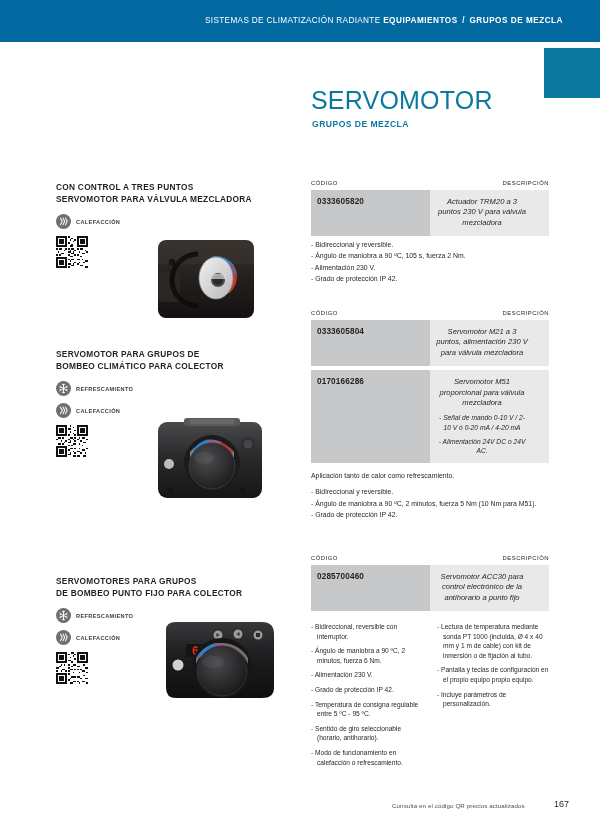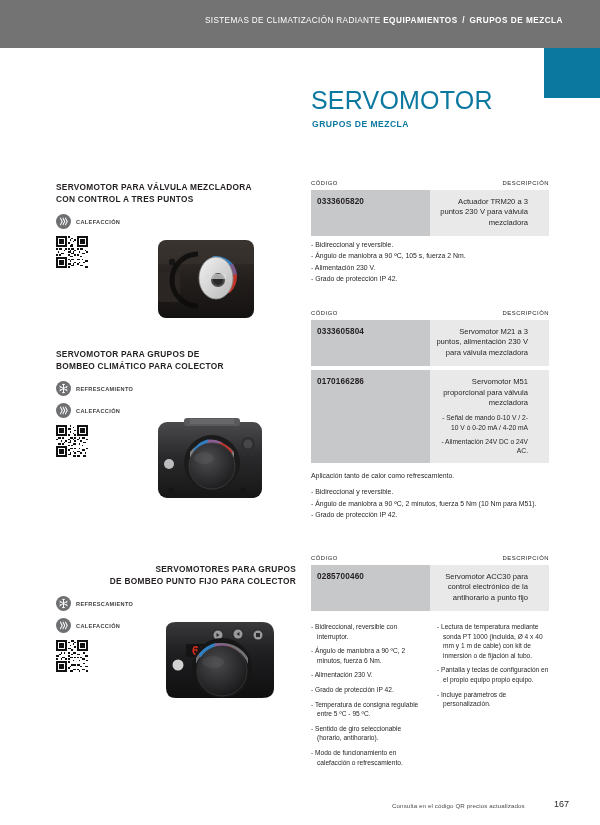--- a/index.html
+++ b/index.html
@@ -11,22 +11,22 @@
     font-family: "Liberation Sans", sans-serif;
     color: #231f20;
     position: relative;
     overflow: hidden;
   }
 
   
   .topbar {
     position: absolute;
     left: 0; top: 0;
-    width: 600px; height: 48px;
-    background: #737373;
+    width: 600px; height: 42px;
+    background: #0369a1;
   }
   .topbar-text {
     position: absolute;
     right: 37px; top: 16px;
     font-size: 8.2px;
     letter-spacing: .35px;
     color: #ffffff;
     white-space: nowrap;
   }
   .topbar-text .bold { font-weight: bold; letter-spacing: .5px; }
@@ -130,23 +130,24 @@
     font-size: 8.2px;
     font-weight: bold;
     letter-spacing: .15px;
     color: #231f20;
     padding-left: 6px;
   }
   td.desc {
     background: #e9e9ea;
     font-size: 7.6px;
     line-height: 10.4px;
-    text-align: right;
+    text-align: center;
     color: #231f20;
     padding-right: 8px;
+    font-style: italic;
   }
   td.desc .sub {
     font-size: 6.7px;
     line-height: 9.2px;
     display: block;
     margin-top: 5px;
   }
   tr.gap td { padding: 0; height: 2px; background: #ffffff; }
 
   .notes {
@@ -197,22 +198,22 @@
     <span class="bold">GRUPOS DE MEZCLA</span>
   </div>
 </div>
 <div class="accent-block"></div>
 
 <div class="title">SERVOMOTOR</div>
 <div class="subtitle">GRUPOS DE MEZCLA</div>
 
 <div class="left-col" style="top:182px;">
   <div class="prod-heading">
+    <div>CON CONTROL A TRES PUNTOS</div>
     <div>SERVOMOTOR PARA VÁLVULA MEZCLADORA</div>
-    <div>CON CONTROL A TRES PUNTOS</div>
   </div>
   <div class="badges">
     <div class="badge">
       <div class="badge-icon">
         <svg width="15" height="15" viewBox="0 0 15 15">
           <path d="M4.6 10.7c0-1.6 1.5-1.8 1.5-3.3S4.6 5.7 4.6 4.1" fill="none" stroke="#fff" stroke-width="1.05" stroke-linecap="round"></path>
           <path d="M7.1 10.7c0-1.6 1.5-1.8 1.5-3.3S7.1 5.7 7.1 4.1" fill="none" stroke="#fff" stroke-width="1.05" stroke-linecap="round"></path>
           <path d="M9.6 10.7c0-1.6 1.5-1.8 1.5-3.3S9.6 5.7 9.6 4.1" fill="none" stroke="#fff" stroke-width="1.05" stroke-linecap="round"></path>
         </svg>
       </div>
@@ -524,21 +525,21 @@
   </table>
 </div>
 
 <div class="right-col notes" style="top:471px;">
   <div class="lead">Aplicación tanto de calor como refrescamiento.</div>
   <div class="item">- Bidireccional y reversible.</div>
   <div class="item">- Ángulo de maniobra a 90 ºC, 2 minutos, fuerza 5 Nm (10 Nm para M51).</div>
   <div class="item">- Grado de protección IP 42.</div>
 </div>
 
-<div class="left-col" style="top:564px;text-align:right;">
+<div class="left-col" style="top:576px;">
   <div class="prod-heading">
     <div>SERVOMOTORES PARA GRUPOS</div>
     <div>DE BOMBEO PUNTO FIJO PARA COLECTOR</div>
   </div>
   <div class="badges">
     <div class="badge">
       <div class="badge-icon">
         <svg width="15" height="15" viewBox="0 0 15 15">
           <g stroke="#fff" stroke-width="0.95" stroke-linecap="round">
             <line x1="7.5" y1="3.2" x2="7.5" y2="11.8"></line>

